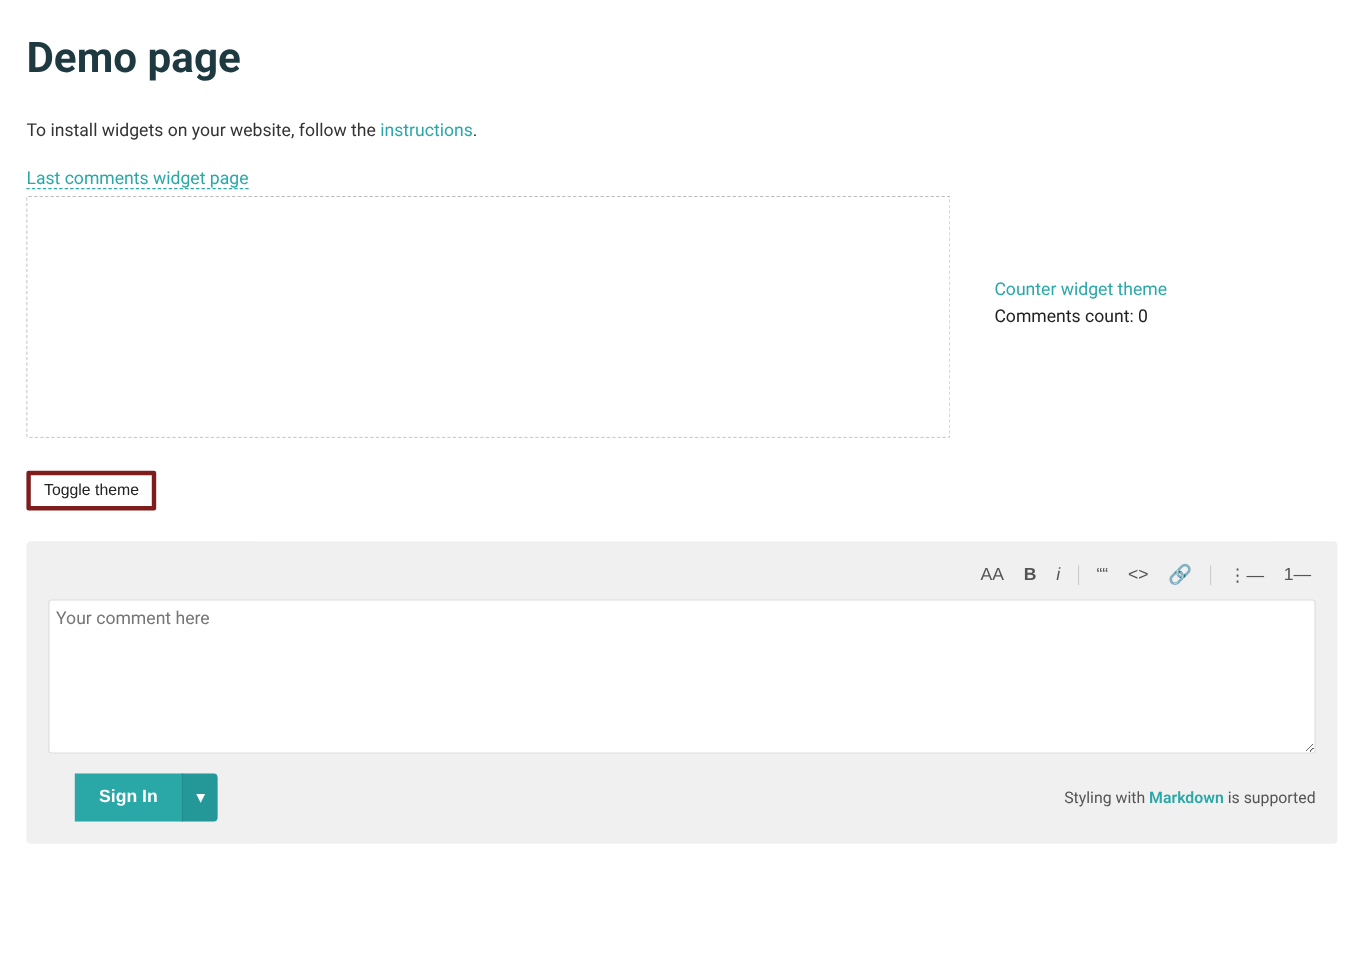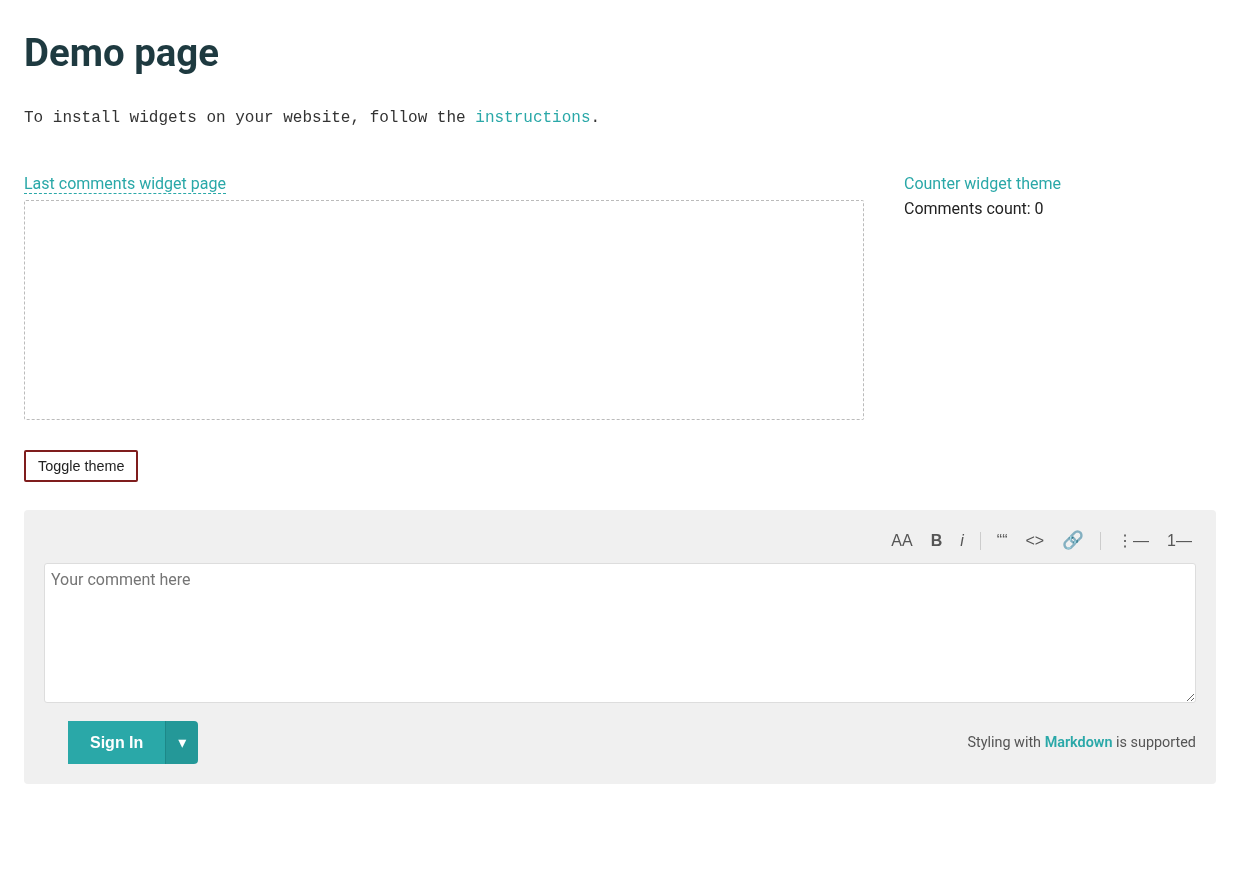--- a/index.html
+++ b/index.html
@@ -13,34 +13,33 @@
     .page-title {
       font-size: 2.4rem;
       font-weight: 700;
       color: #1e3a40;
       margin-bottom: 34px;
     }
 
     .intro-text {
       font-size: 1rem;
       color: #333;
-      margin-bottom: 47px;
-      font-family: Liberation Mono, monospace;
+      margin-bottom: 24px;
     }
 
     .intro-text a, a.teal-link {
       color: #2aa8a8;
       text-decoration: none;
     }
 
     .widgets-row {
       display: flex;
       gap: 40px;
       margin-bottom: 30px;
-      align-items: flex-start;
+      align-items: center;
     }
 
     .widget-left {
       flex: 0 0 auto;
       width: 840px;
     }
 
     .widget-left-title {
       color: #2aa8a8;
       font-size: 1rem;
@@ -71,21 +70,21 @@
     }
 
     .comments-count {
       font-size: 1rem;
       color: #222;
     }
 
     .toggle-theme-btn {
       display: inline-block;
       padding: 6px 12px;
-      border: 2px solid #7f1d1d;
+      border: 4px solid #7f1d1d;
       background: #fff;
       color: #222;
       font-size: 0.9rem;
       cursor: pointer;
       border-radius: 2px;
       margin-bottom: 28px;
     }
 
     .comment-widget {
       background: #f0f0f0;

